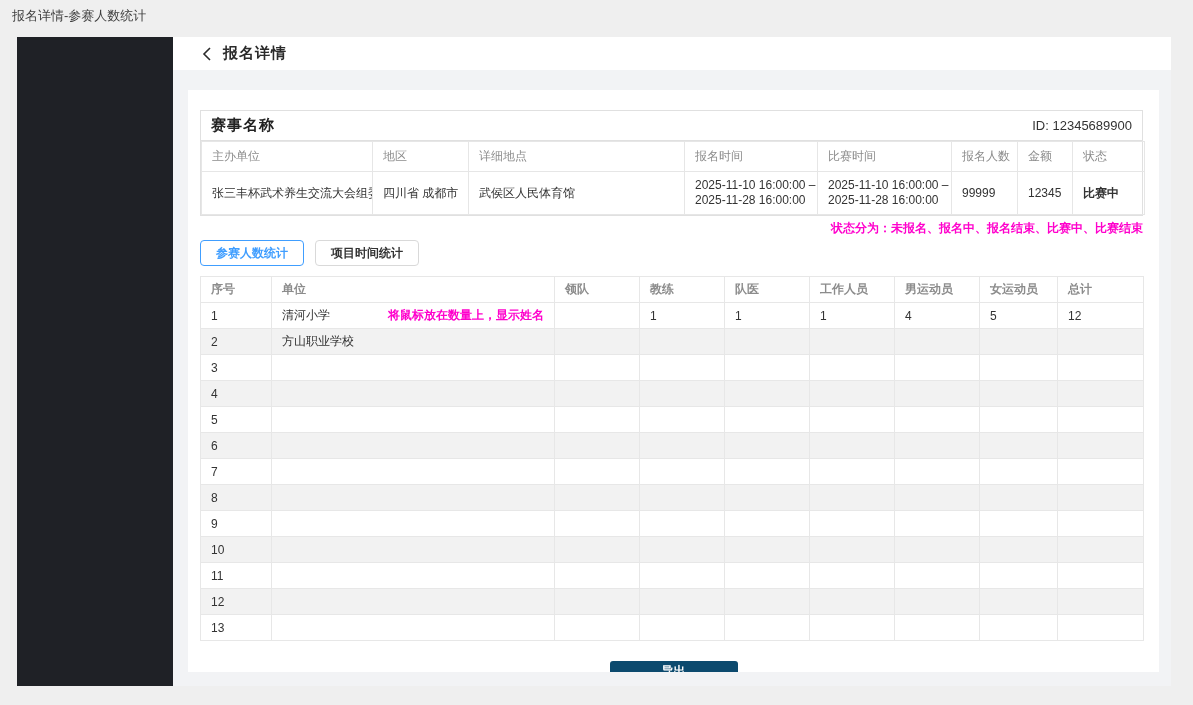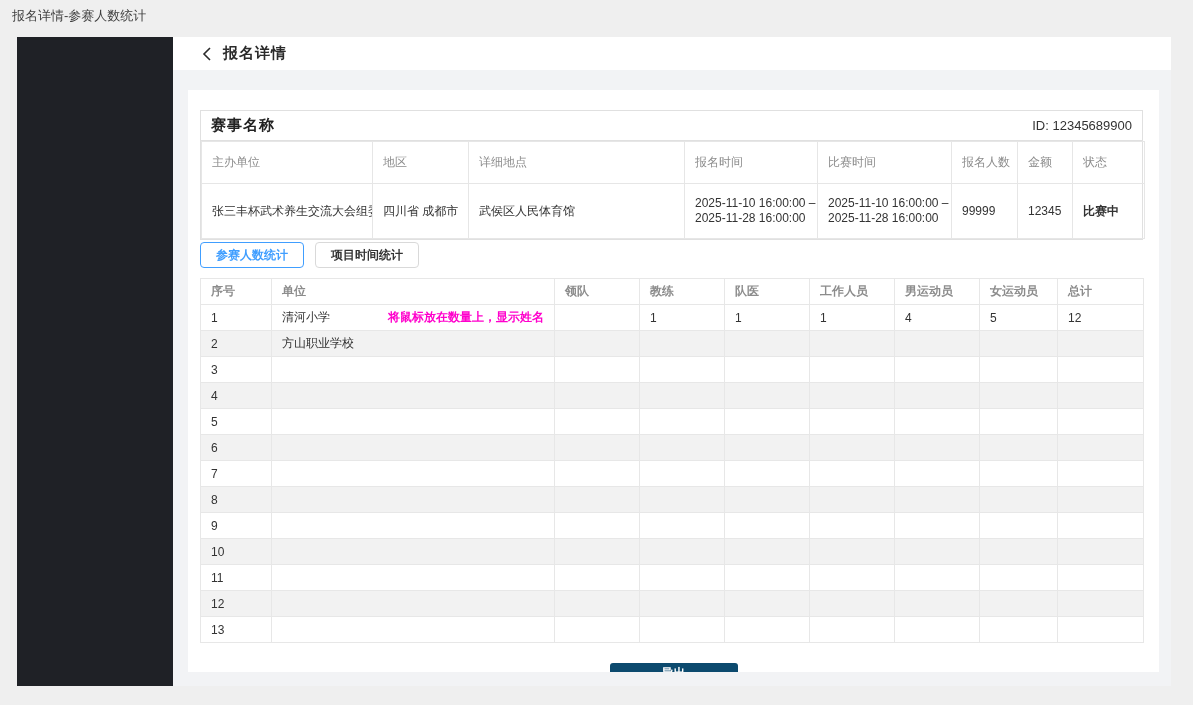--- a/index.html
+++ b/index.html
@@ -37,21 +37,21 @@
   .info-box { width: 943px; border: 1px solid #e0e0e0; }
   .info-title-row {
     height: 30px; display: flex; align-items: center; justify-content: space-between;
     padding: 0 10px; border-bottom: 1px solid #e0e0e0;
   }
   .event-name { font-size: 15px; font-weight: bold; color: #222; letter-spacing: 1px; }
   .event-id { font-size: 13px; color: #333; }
   table { border-collapse: collapse; table-layout: fixed; }
   .info-table { width: 943px; }
   .info-table th, .info-table td {
-    border: 1px solid #e6e6e6; padding: 12px 10px; text-align: left;
+    border: 1px solid #e6e6e6; padding: 6px 10px; text-align: left;
     font-size: 12px; vertical-align: middle; overflow: hidden; white-space: nowrap;
   }
   .info-table th { height: 25px; color: #8c8c8c; font-weight: normal; }
   .info-table td { height: 30px; color: #333; }
   .info-table td .tline { line-height: 1.25; }
   .status-green { color: #46b978; font-weight: bold; }
   .status-note {
     width: 943px; text-align: right; margin: 4px 0 3px 0;
     font-size: 12px; font-weight: bold; color: #ff00cc;
   }
@@ -142,20 +142,21 @@
                   <div class="tline">2025-11-28 16:00:00</div>
                 </td>
                 <td>99999</td>
                 <td>12345</td>
                 <td class="status-green">比赛中</td>
               </tr>
             </tbody>
         </table>
       </div>
 
+      <div class="status-note">状态分为：未报名、报名中、报名结束、比赛中、比赛结束</div>
 
       <div class="tabs" id="tabs">
           <button class="tab-btn active">参赛人数统计</button>
           <button class="tab-btn inactive">项目时间统计</button>
         </div>
 
       <table class="stats-table">
         <colgroup id="stats-cols">
             <col style="width: 71px;">
             <col style="width: 283px;">

